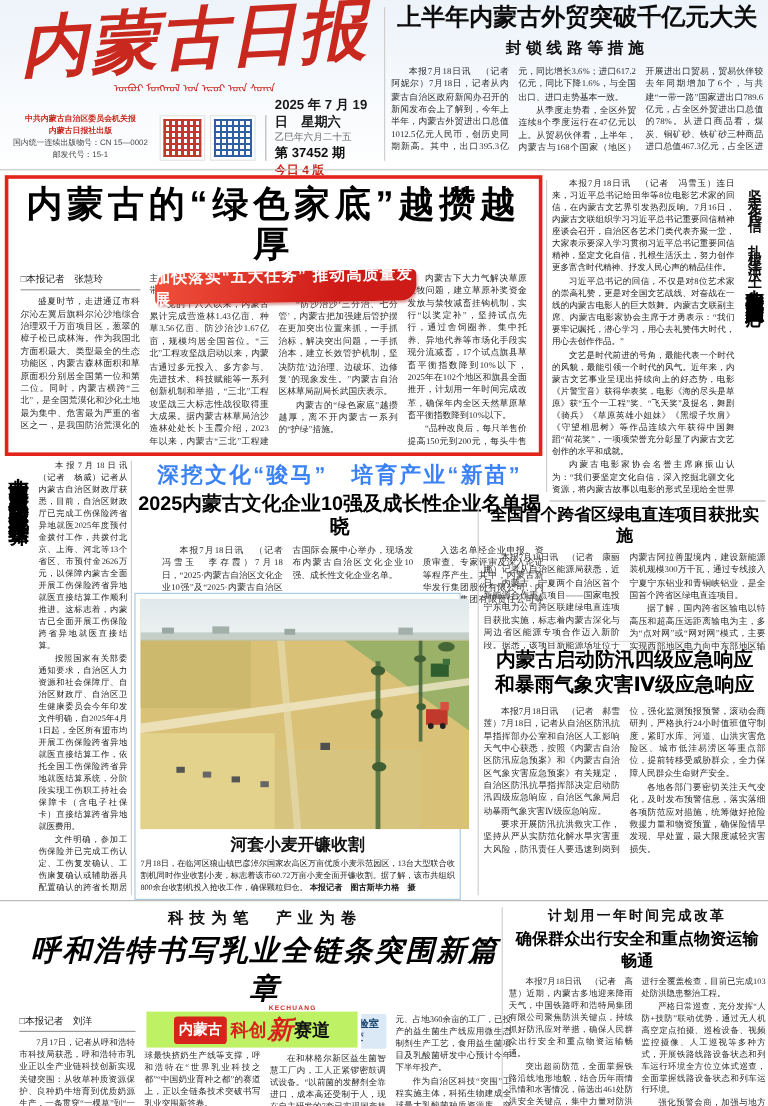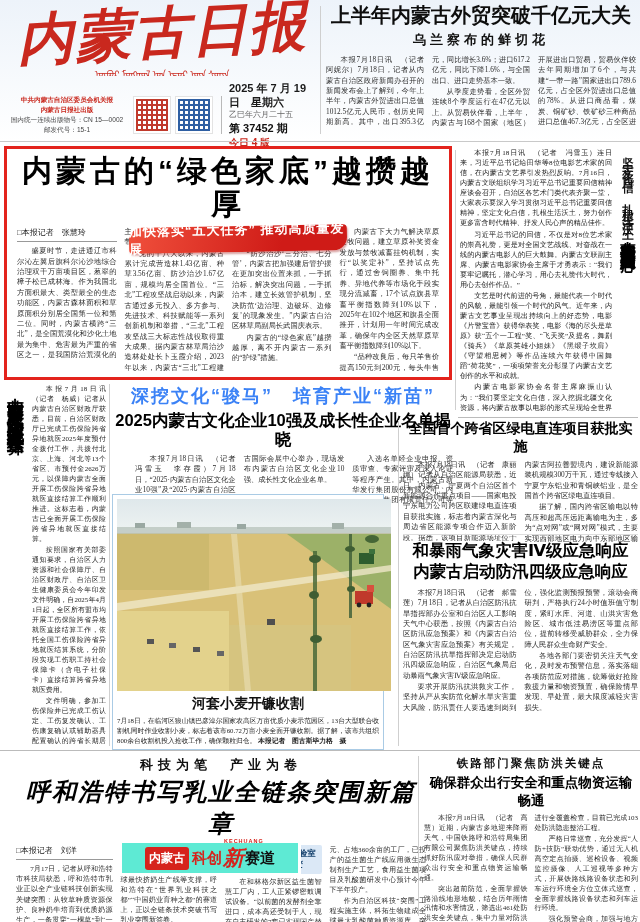--- a/index.html
+++ b/index.html
@@ -85,21 +85,21 @@
   .fl-cols{column-count:2;height:156px;margin-top:5px;}
 
   
   .da-kicker{font-weight:bold;font-size:13px;text-align:center;letter-spacing:5px;color:#111;}
   .da-headline{font-weight:900;font-size:24px;text-align:center;letter-spacing:2px;margin:2px 0 5px;color:#000;font-style:italic;}
   .da-bodywrap{position:relative;}
   .da-cols{column-count:4;height:108px;font-size:7.1px;}
   .da-sub{background:#dbe8f6;color:#16426e;font-weight:bold;font-size:8.5px;text-align:center;
           padding:3px 2px;margin:3px 0;border-radius:2px;line-height:1.35;break-inside:avoid;
           font-family:"Liberation Sans","DejaVu Sans",sans-serif;text-indent:0;}
-  .badge{position:absolute;left:106px;top:-2px;width:176px;height:30px;z-index:3;background:#5eead4;
+  .badge{position:absolute;left:106px;top:-2px;width:176px;height:30px;z-index:3;background:#bef264;
          display:flex;align-items:center;justify-content:center;box-shadow:0 0 0 3px #fff;}
   .badge-prefix{background:#d6231c;color:#fff;font-weight:bold;font-size:12px;padding:3px 4px;
          border-radius:3px;font-family:"Liberation Sans","DejaVu Sans",sans-serif;}
   .badge-word1{color:#d6231c;font-weight:900;font-size:15px;margin-left:3px;}
   .badge-mid{position:relative;display:inline-block;}
   .badge-en{position:absolute;top:-6px;left:2px;color:#d6231c;font-size:5.5px;letter-spacing:1px;font-weight:bold;}
   .badge-word2{color:#d6231c;font-weight:900;font-size:21px;font-style:italic;margin:0 1px;}
   .badge-word3{color:#101010;font-weight:900;font-size:15px;}
 
   
@@ -131,21 +131,21 @@
         <div class="md-issue">第 37452 期</div>
         <div class="md-pages">今日 4 版</div>
       </div>
     </div>
   </div>
 
   <div class="vline" style="left:320px;top:6px;height:128px;"></div>
 
   <div class="blk" style="left:326px;top:4px;width:310px;height:134px;">
     <div class="ts-headline sansf">上半年内蒙古外贸突破千亿元大关</div>
-    <div class="ts-subhead sansf">乌兰察布的鲜切花</div>
+    <div class="ts-subhead sansf">封锁线路等措施</div>
     <div class="cols ts-body">
         <p class="para">本报7月18日讯　（记者　阿妮尔）7月18日，记者从内蒙古自治区政府新闻办召开的新闻发布会上了解到，今年上半年，内蒙古外贸进出口总值1012.5亿元人民币，创历史同期新高。其中，出口395.3亿元，同比增长3.6%；进口617.2亿元，同比下降1.6%，与全国出口、进口走势基本一致。</p>
         <p class="para">从季度走势看，全区外贸连续8个季度运行在47亿元以上。从贸易伙伴看，上半年，内蒙古与168个国家（地区）开展进出口贸易，贸易伙伴较去年同期增加了6个，与共建“一带一路”国家进出口789.6亿元，占全区外贸进出口总值的78%。从进口商品看，煤炭、铜矿砂、铁矿砂三种商品进口总值467.3亿元，占全区进口总值的74.1%。从出口商品看，上半年，机电产品、农产品、基本有机化学品、稀土产品出口合计256.9亿元，占全区出口总值的64.7%。乌兰察布的鲜切花、武川的冷凉蔬菜实现首次出口，越来越多的内蒙古特色农产品走向海外市场。从经营主体看，上半年，全区有进出口实绩的外贸企业2805家，较去年同期增加了116家。</p>
       </div>
   </div>
 
   <div class="hline" style="left:0;top:141px;width:640px;"></div>
 
   <div class="blk main-box" style="left:4px;top:146px;width:448px;height:234px;">
     <div class="mb-headline sansf">内蒙古的“绿色家底”越攒越厚</div>
@@ -257,22 +257,22 @@
     <div class="cols pw-cols">
         <p class="para">本报7月18日讯　（记者　康丽娜）记者从自治区能源局获悉，近日，内蒙古、宁夏两个自治区首个新能源合作重点项目——国家电投宁东电力公司跨区联建绿电直连项目获批实施，标志着内蒙古深化与周边省区能源专项合作迈入新阶段。据悉，该项目新能源场址位于内蒙古阿拉善盟境内，建设新能源装机规模300万千瓦，通过专线接入宁夏宁东铝业和青铜峡铝业，是全国首个跨省区绿电直连项目。</p>
         <p class="para">据了解，国内跨省区输电以特高压和超高压远距离输电为主，多为“点对网”或“网对网”模式，主要实现西部地区电力向中东部地区输送。此次两自治区联手打造“绿电直连先例”，该项目创新采用点对点“直供”模式，通过将内蒙古新能源与宁夏负荷匹配，实现两个自治区资源优势互补，进一步丰富了国内跨省区新能源外送模式，为省区间电力互济互补、拓宽新能源消纳通道提供可借鉴的经验和样本。</p>
       </div>
   </div>
 
   <div class="hline" style="left:403px;top:534px;width:235px;background:#ddd;"></div>
 
   <div class="blk" style="left:403px;top:540px;width:235px;height:206px;">
     <div class="fl-headline sansf">
+      <div>内蒙古启动防汛四级应急响应</div>
       <div>和暴雨气象灾害Ⅳ级应急响应</div>
-      <div>内蒙古启动防汛四级应急响应</div>
     </div>
     <div class="cols fl-cols">
         <p class="para">本报7月18日讯　（记者　郝雪莲）7月18日，记者从自治区防汛抗旱指挥部办公室和自治区人工影响天气中心获悉，按照《内蒙古自治区防汛应急预案》和《内蒙古自治区气象灾害应急预案》有关规定，自治区防汛抗旱指挥部决定启动防汛四级应急响应，自治区气象局启动暴雨气象灾害Ⅳ级应急响应。</p>
         <p class="para">要求开展防汛抗洪救灾工作，坚持从严从实防范化解水旱灾害重大风险，防汛责任人要迅速到岗到位，强化监测预报预警，滚动会商研判，严格执行24小时值班值守制度，紧盯水库、河道、山洪灾害危险区、城市低洼易涝区等重点部位，提前转移受威胁群众，全力保障人民群众生命财产安全。</p>
         <p class="para">各地各部门要密切关注天气变化，及时发布预警信息，落实落细各项防范应对措施，统筹做好抢险救援力量和物资预置，确保险情早发现、早处置，最大限度减轻灾害损失。</p>
       </div>
   </div>
 
   <div class="hline" style="left:0;top:750px;width:640px;background:#bbb;"></div>
 
@@ -300,21 +300,21 @@
             <p class="para">作为自治区科技“突围”工程实施主体，科拓生物建成全球最大乳酸菌种质资源库，突破菌种选育及产业化关键技术，实现菌种国产替代。项目达产后，年均销售收入40亿元、利税15亿元，提供600个岗位，支撑乳业升级。</p>
           </div>
 
       </div>
     </div>
   </div>
 
   <div class="vline" style="left:418px;top:756px;height:160px;"></div>
 
   <div class="blk" style="left:424px;top:756px;width:214px;height:162px;">
-    <div class="rw-kicker sansf">铁路部门聚焦防洪关键点</div>
+    <div class="rw-kicker sansf">计划用一年时间完成改革</div>
     <div class="rw-headline sansf">确保群众出行安全和重点物资运输畅通</div>
     <div class="cols rw-cols">
         <p class="para">本报7月18日讯　（记者　高慧）近期，内蒙古多地迎来降雨天气，中国铁路呼和浩特局集团有限公司聚焦防洪关键点，持续抓好防汛应对举措，确保人民群众出行安全和重点物资运输畅通。</p>
         <p class="para">突出超前防范，全面掌握铁路沿线地形地貌，结合历年雨情汛情和水害情况，筛选出461处防洪安全关键点，集中力量对防洪重点区段、关键设备、薄弱环节进行全覆盖检查，目前已完成103处防洪隐患整治工程。</p>
         <p class="para">严格日常巡查，充分发挥“人防+技防”联动优势，通过无人机高空定点拍摄、巡检设备、视频监控摄像、人工巡视等多种方式，开展铁路线路设备状态和列车运行环境全方位立体式巡查，全面掌握线路设备状态和列车运行环境。</p>
         <p class="para">强化预警会商，加强与地方防汛、气象等有关部门沟通联系，通过综合研判和实时分析，提前发布防洪预警，坚持多部门协同联动，实现快速反应、及时应对，遇特殊情况果断采取停运、限速、封锁线路等措施，切实将人民群众生命财产安全置于首位。</p>
       </div>
   </div>
 
 </div>

